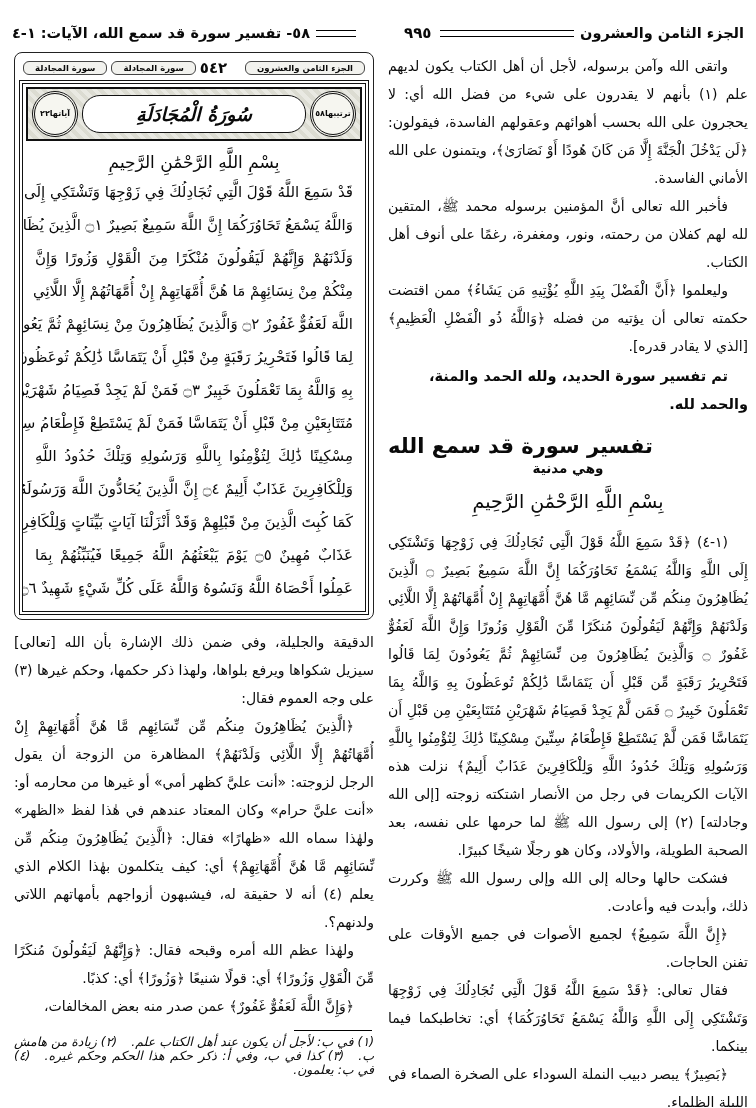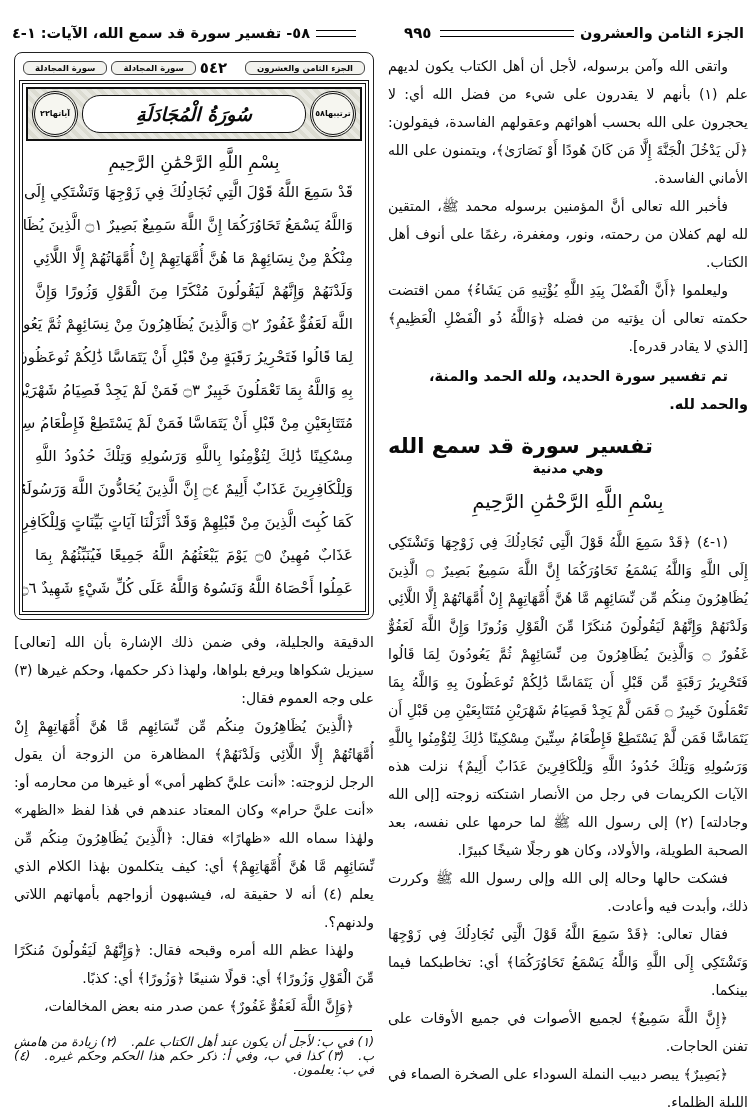--- a/index.html
+++ b/index.html
@@ -91,22 +91,22 @@
       <p class="para">فأخبر الله تعالى أنَّ المؤمنين برسوله محمد ﷺ، المتقين لله لهم كفلان من رحمته، ونور، ومغفرة، رغمًا على أنوف أهل الكتاب.</p>
       <p class="para">وليعلموا ﴿أَنَّ الْفَضْلَ بِيَدِ اللَّهِ يُؤْتِيهِ مَن يَشَاءُ﴾ ممن اقتضت حكمته تعالى أن يؤتيه من فضله ﴿وَاللَّهُ ذُو الْفَضْلِ الْعَظِيمِ﴾ [الذي لا يقادر قدره].</p>
       <p class="closing-line">تم تفسير سورة الحديد، ولله الحمد والمنة، والحمد لله.</p>
 
       <h1 class="surah-heading">تفسير سورة قد سمع الله</h1>
       <div class="surah-sub">وهي مدنية</div>
       <div class="basmala">بِسْمِ اللَّهِ الرَّحْمَٰنِ الرَّحِيمِ</div>
 
       <p class="para">(١-٤) ﴿قَدْ سَمِعَ اللَّهُ قَوْلَ الَّتِي تُجَادِلُكَ فِي زَوْجِهَا وَتَشْتَكِي إِلَى اللَّهِ وَاللَّهُ يَسْمَعُ تَحَاوُرَكُمَا إِنَّ اللَّهَ سَمِيعٌ بَصِيرٌ ۝ الَّذِينَ يُظَاهِرُونَ مِنكُم مِّن نِّسَائِهِم مَّا هُنَّ أُمَّهَاتِهِمْ إِنْ أُمَّهَاتُهُمْ إِلَّا اللَّائِي وَلَدْنَهُمْ وَإِنَّهُمْ لَيَقُولُونَ مُنكَرًا مِّنَ الْقَوْلِ وَزُورًا وَإِنَّ اللَّهَ لَعَفُوٌّ غَفُورٌ ۝ وَالَّذِينَ يُظَاهِرُونَ مِن نِّسَائِهِمْ ثُمَّ يَعُودُونَ لِمَا قَالُوا فَتَحْرِيرُ رَقَبَةٍ مِّن قَبْلِ أَن يَتَمَاسَّا ذَٰلِكُمْ تُوعَظُونَ بِهِ وَاللَّهُ بِمَا تَعْمَلُونَ خَبِيرٌ ۝ فَمَن لَّمْ يَجِدْ فَصِيَامُ شَهْرَيْنِ مُتَتَابِعَيْنِ مِن قَبْلِ أَن يَتَمَاسَّا فَمَن لَّمْ يَسْتَطِعْ فَإِطْعَامُ سِتِّينَ مِسْكِينًا ذَٰلِكَ لِتُؤْمِنُوا بِاللَّهِ وَرَسُولِهِ وَتِلْكَ حُدُودُ اللَّهِ وَلِلْكَافِرِينَ عَذَابٌ أَلِيمٌ﴾ نزلت هذه الآيات الكريمات في رجل من الأنصار اشتكته زوجته [إلى الله وجادلته] (٢) إلى رسول الله ﷺ لما حرمها على نفسه، بعد الصحبة الطويلة، والأولاد، وكان هو رجلًا شيخًا كبيرًا.</p>
       <p class="para">فشكت حالها وحاله إلى الله وإلى رسول الله ﷺ وكررت ذلك، وأبدت فيه وأعادت.</p>
+      <p class="para">﴿إِنَّ اللَّهَ سَمِيعٌ﴾ لجميع الأصوات في جميع الأوقات على تفنن الحاجات.</p>
       <p class="para">فقال تعالى: ﴿قَدْ سَمِعَ اللَّهُ قَوْلَ الَّتِي تُجَادِلُكَ فِي زَوْجِهَا وَتَشْتَكِي إِلَى اللَّهِ وَاللَّهُ يَسْمَعُ تَحَاوُرَكُمَا﴾ أي: تخاطبكما فيما بينكما.</p>
-      <p class="para">﴿إِنَّ اللَّهَ سَمِيعٌ﴾ لجميع الأصوات في جميع الأوقات على تفنن الحاجات.</p>
       <p class="para">﴿بَصِيرٌ﴾ يبصر دبيب النملة السوداء على الصخرة الصماء في الليلة الظلماء.</p>
 
     </section>
 
     <section class="col">
 
       <div class="mushaf">
         <div class="mf-head">
           <span class="mf-stamp">الجزء الثامن والعشرون</span>
           <span class="mf-pageno">٥٤٢</span>
@@ -122,22 +122,22 @@
             <span class="cartouche">سُورَةُ الْمُجَادَلَةِ</span>
             <span class="medallion">
               <span>آياتها</span>
               <span>٢٢</span>
             </span>
           </div>
           <div class="mf-basmala">بِسْمِ اللَّهِ الرَّحْمَٰنِ الرَّحِيمِ</div>
           <div>
               <div class="q-line">قَدْ سَمِعَ اللَّهُ قَوْلَ الَّتِي تُجَادِلُكَ فِي زَوْجِهَا وَتَشْتَكِي إِلَى اللَّهِ</div>
               <div class="q-line">وَاللَّهُ يَسْمَعُ تَحَاوُرَكُمَا إِنَّ اللَّهَ سَمِيعٌ بَصِيرٌ ۝١ الَّذِينَ يُظَاهِرُونَ</div>
+              <div class="q-line">وَلَدْنَهُمْ وَإِنَّهُمْ لَيَقُولُونَ مُنْكَرًا مِنَ الْقَوْلِ وَزُورًا وَإِنَّ</div>
               <div class="q-line">مِنْكُمْ مِنْ نِسَائِهِمْ مَا هُنَّ أُمَّهَاتِهِمْ إِنْ أُمَّهَاتُهُمْ إِلَّا اللَّائِي</div>
-              <div class="q-line">وَلَدْنَهُمْ وَإِنَّهُمْ لَيَقُولُونَ مُنْكَرًا مِنَ الْقَوْلِ وَزُورًا وَإِنَّ</div>
               <div class="q-line">اللَّهَ لَعَفُوٌّ غَفُورٌ ۝٢ وَالَّذِينَ يُظَاهِرُونَ مِنْ نِسَائِهِمْ ثُمَّ يَعُودُونَ</div>
               <div class="q-line">لِمَا قَالُوا فَتَحْرِيرُ رَقَبَةٍ مِنْ قَبْلِ أَنْ يَتَمَاسَّا ذَٰلِكُمْ تُوعَظُونَ</div>
               <div class="q-line">بِهِ وَاللَّهُ بِمَا تَعْمَلُونَ خَبِيرٌ ۝٣ فَمَنْ لَمْ يَجِدْ فَصِيَامُ شَهْرَيْنِ</div>
               <div class="q-line">مُتَتَابِعَيْنِ مِنْ قَبْلِ أَنْ يَتَمَاسَّا فَمَنْ لَمْ يَسْتَطِعْ فَإِطْعَامُ سِتِّينَ</div>
               <div class="q-line">مِسْكِينًا ذَٰلِكَ لِتُؤْمِنُوا بِاللَّهِ وَرَسُولِهِ وَتِلْكَ حُدُودُ اللَّهِ</div>
               <div class="q-line">وَلِلْكَافِرِينَ عَذَابٌ أَلِيمٌ ۝٤ إِنَّ الَّذِينَ يُحَادُّونَ اللَّهَ وَرَسُولَهُ كُبِتُوا</div>
               <div class="q-line">كَمَا كُبِتَ الَّذِينَ مِنْ قَبْلِهِمْ وَقَدْ أَنْزَلْنَا آيَاتٍ بَيِّنَاتٍ وَلِلْكَافِرِينَ</div>
               <div class="q-line">عَذَابٌ مُهِينٌ ۝٥ يَوْمَ يَبْعَثُهُمُ اللَّهُ جَمِيعًا فَيُنَبِّئُهُمْ بِمَا</div>
               <div class="q-line">عَمِلُوا أَحْصَاهُ اللَّهُ وَنَسُوهُ وَاللَّهُ عَلَى كُلِّ شَيْءٍ شَهِيدٌ ۝٦</div>
             </div>

